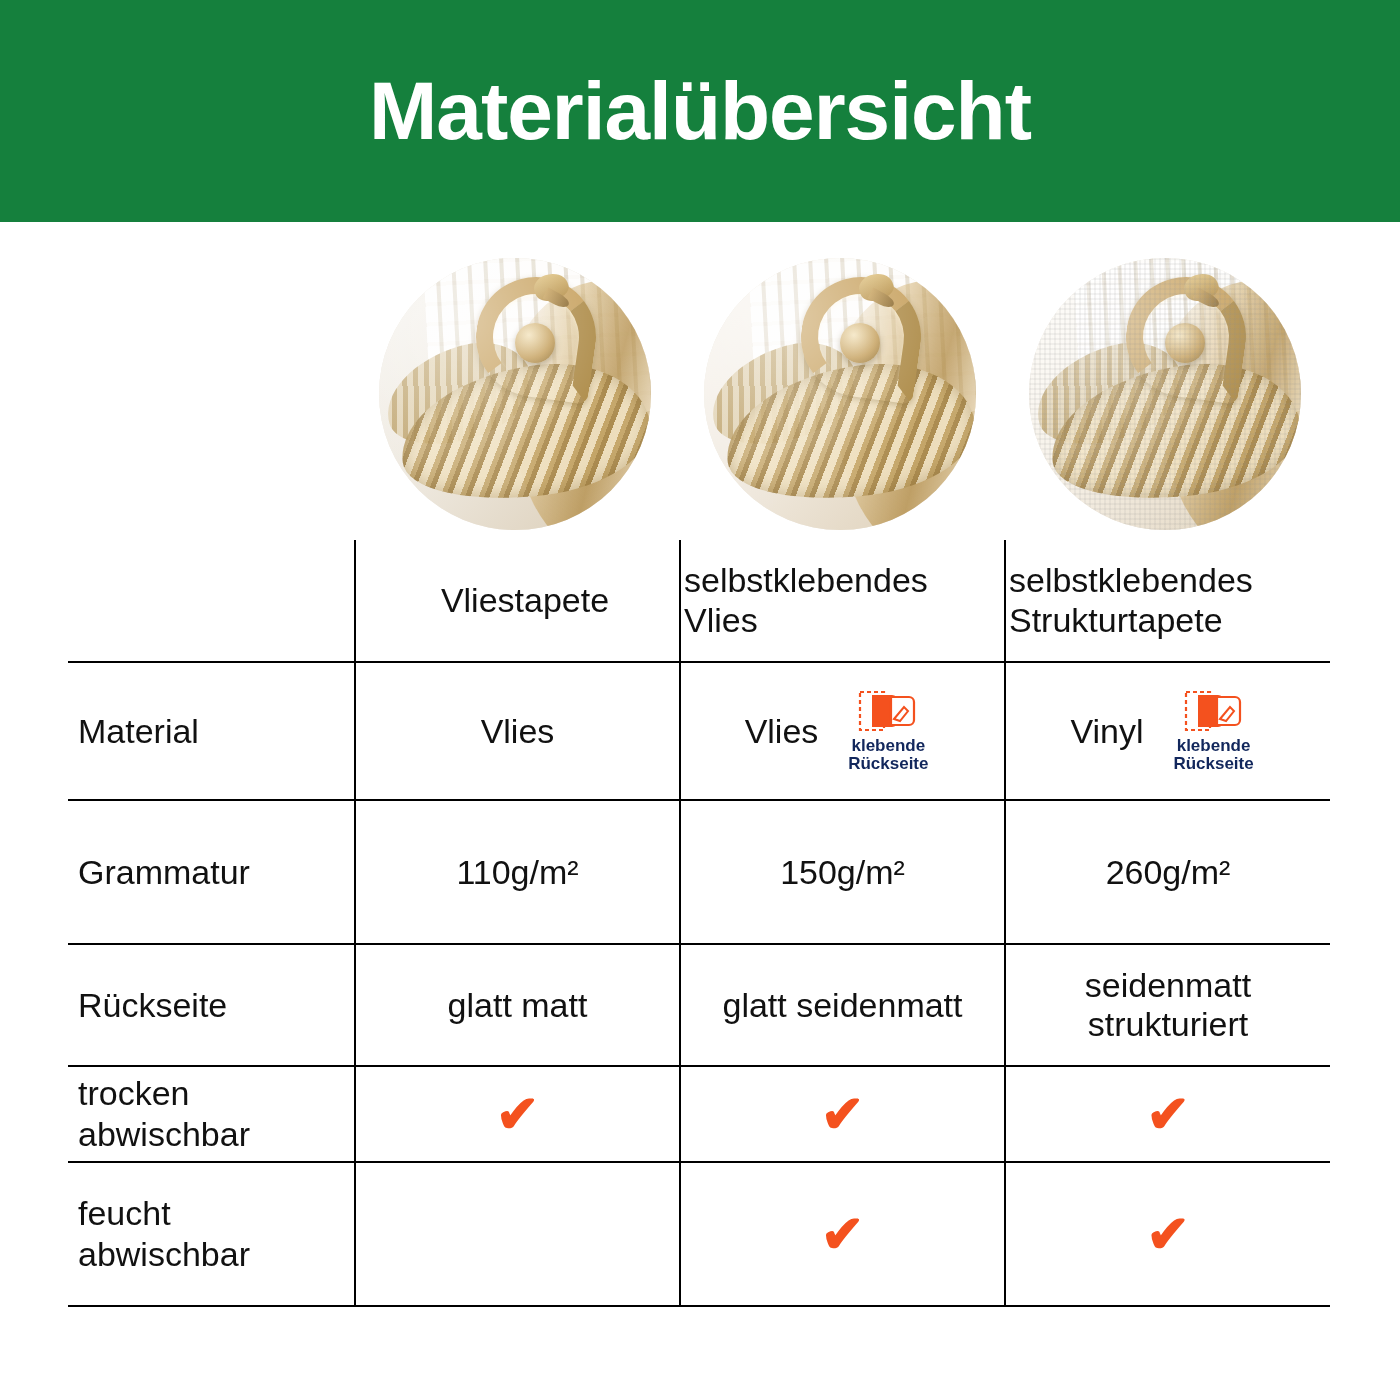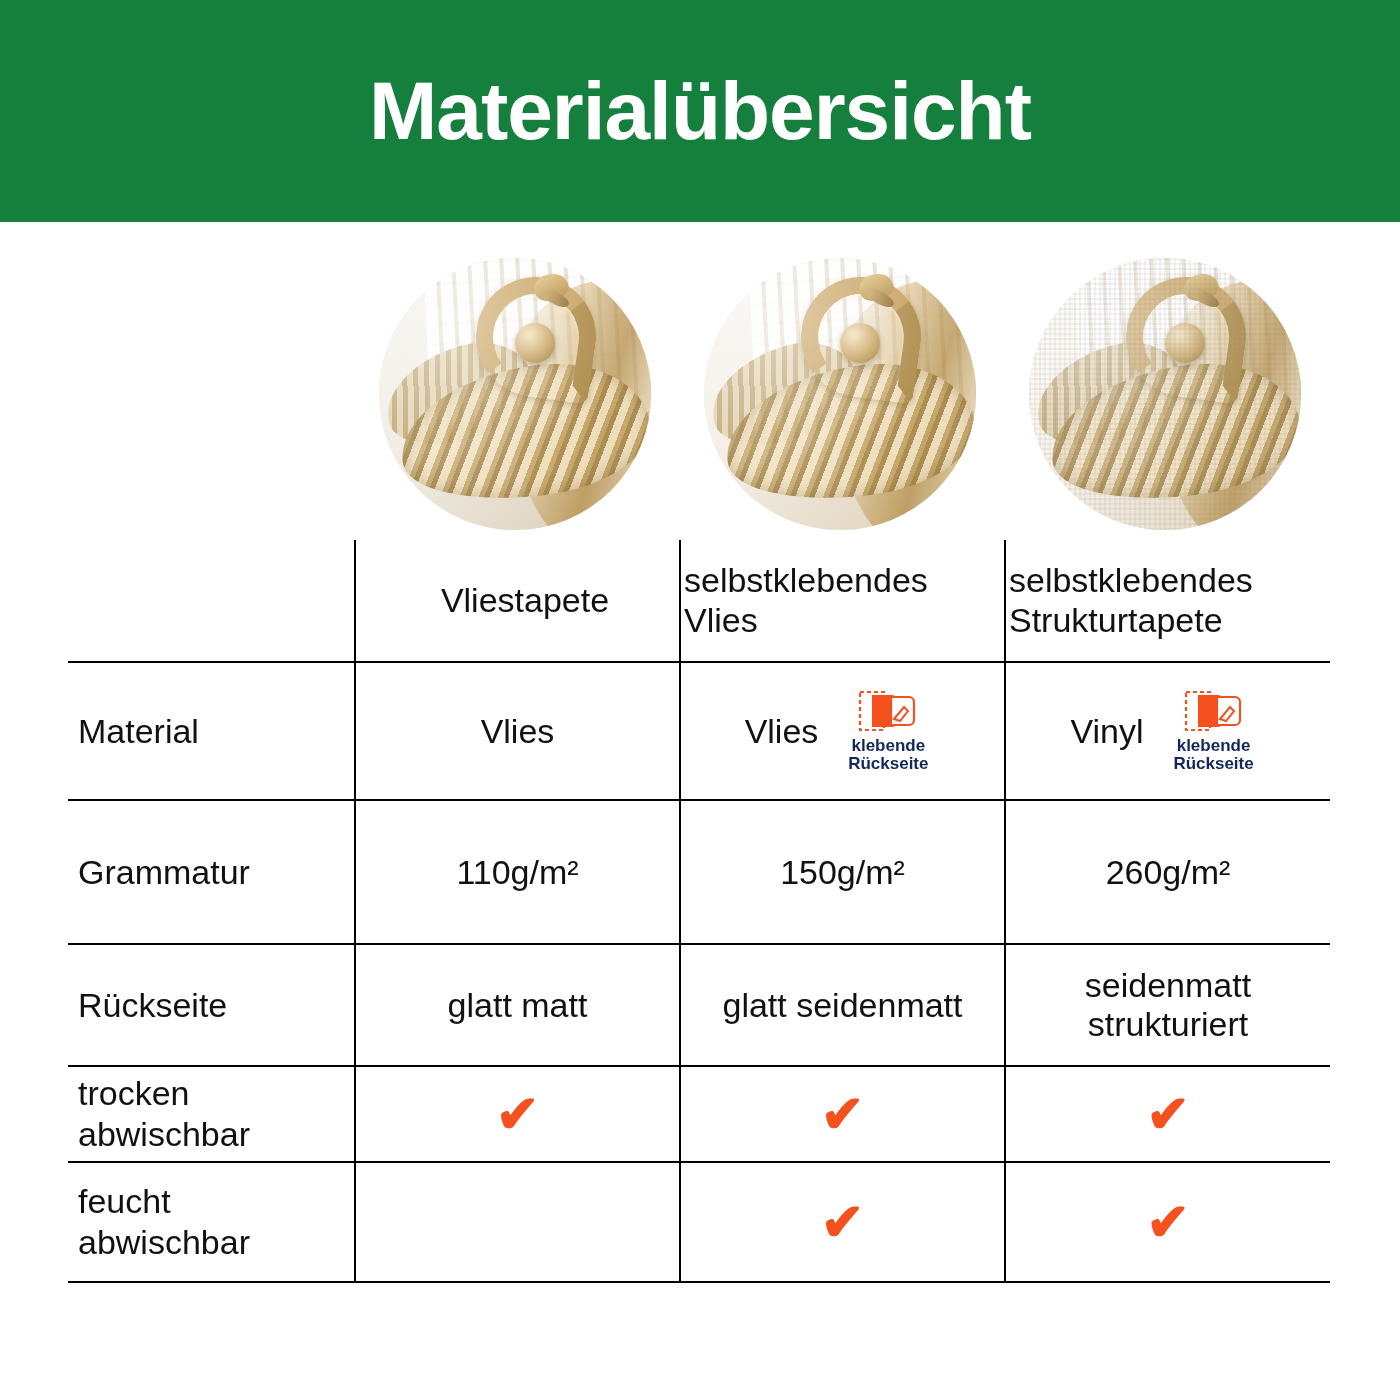--- a/index.html
+++ b/index.html
@@ -178,21 +178,21 @@
     margin-top: 32px;
   }
   td.val { text-align: center; }
   td.val.last { border-right: none; }
   td.rowlabel.first { border-left: none; }
 
   tr.r-material td { height: 138px; }
   tr.r-gram td { height: 144px; }
   tr.r-ober td { height: 122px; }
   tr.r-dry td { height: 88px; }
-  tr.r-wet td { height: 120px; }
+  tr.r-wet td { height: 144px; }
 
   .cell-inner {
     display: flex; align-items: center; justify-content: center;
     gap: 18px;
   }
   .cell-inner .txt { white-space: nowrap; }
 
   
   .badge {
     width: 104px;

